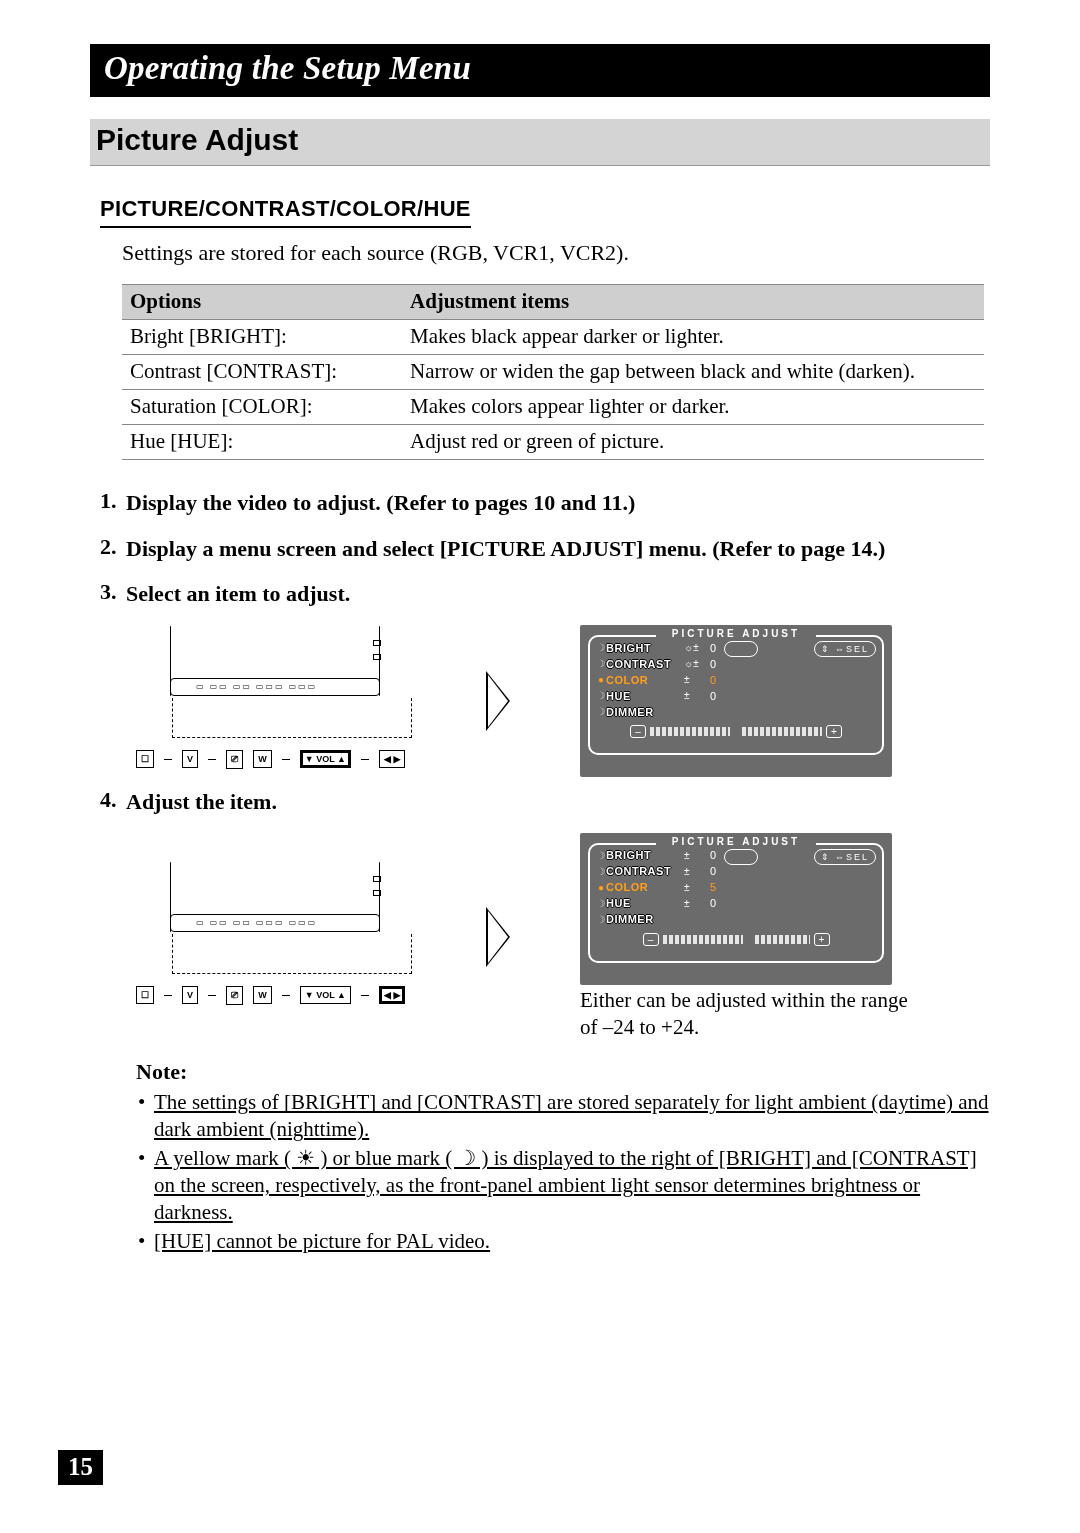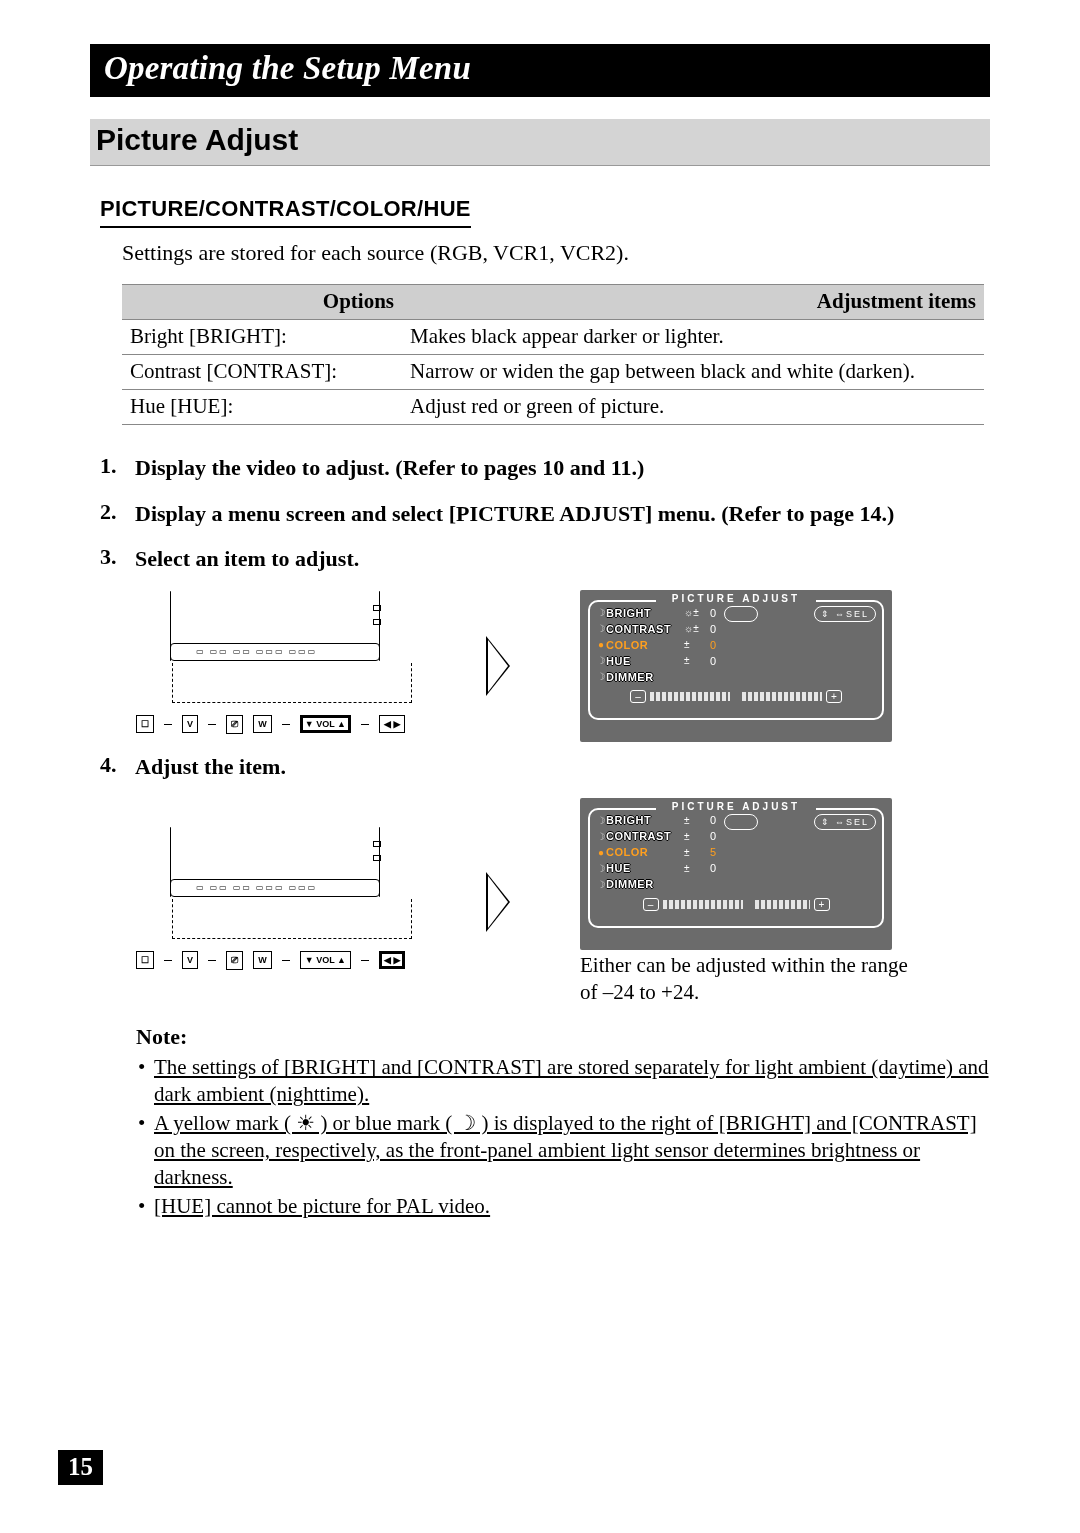--- a/index.html
+++ b/index.html
@@ -71,21 +71,20 @@
   .opt-table th, .opt-table td {
     text-align: left;
     padding: 4px 8px 5px 8px;
     border-bottom: 1px solid #888;
     font-size: 21px;
   }
   .opt-table th {
     background: #cfcfcf;
     font-weight: bold;
     border-top: 1px solid #888;
-    text-align: right;
   }
   .opt-table .col1 { width: 280px; }
 
   
   .procedure {
     margin-top: 28px;
     margin-left: 10px;
   }
   .proc-item {
     display: flex;
@@ -94,21 +93,20 @@
   .proc-num {
     font-weight: bold;
     font-size: 22px;
     width: 26px;
     flex: 0 0 26px;
   }
   .proc-text {
     font-weight: bold;
     font-size: 22px;
     line-height: 1.35;
-    margin-left: 9px;
   }
 
   
   .illus-row {
     display: flex;
     align-items: center;
     margin-left: 36px;
     margin-top: 4px;
     margin-bottom: 10px;
     gap: 70px;
@@ -374,20 +372,24 @@
       <th class="col1">Options</th>
       <th>Adjustment items</th>
     </tr>
     <tr>
       <td>Bright [BRIGHT]:</td>
       <td>Makes black appear darker or lighter.</td>
     </tr>
     <tr>
       <td>Contrast [CONTRAST]:</td>
       <td>Narrow or widen the gap between black and white (darken).</td>
+    </tr>
+    <tr>
+      <td>Saturation [COLOR]:</td>
+      <td>Makes colors appear lighter or darker.</td>
     </tr>
     <tr>
       <td>Hue [HUE]:</td>
       <td>Adjust red or green of picture.</td>
     </tr>
   </tbody>
     </table>
 
   
   <div class="procedure">

